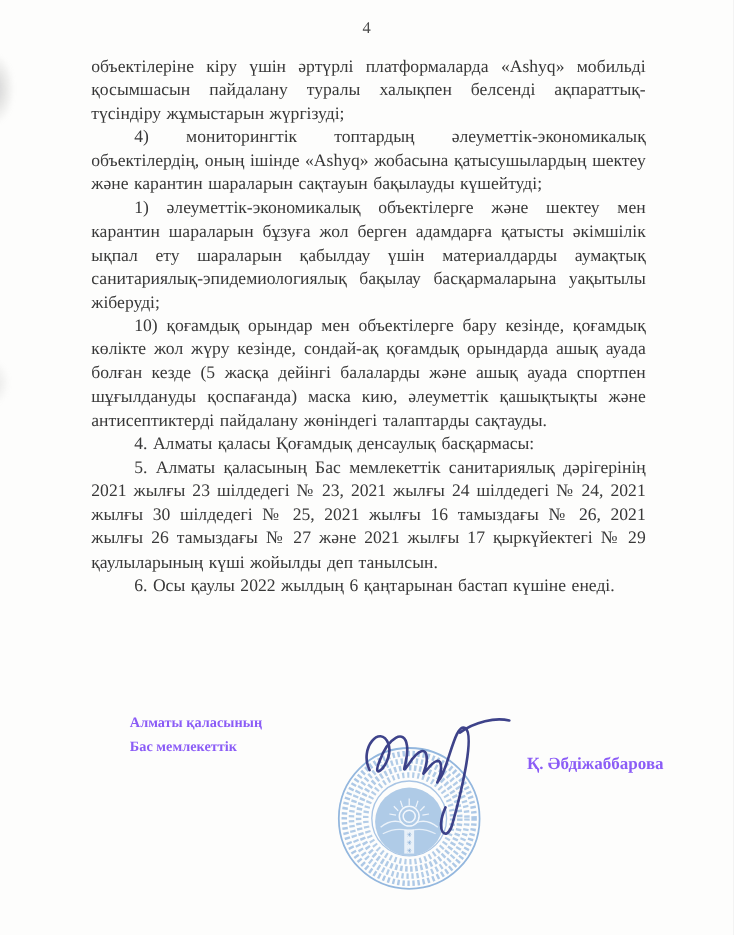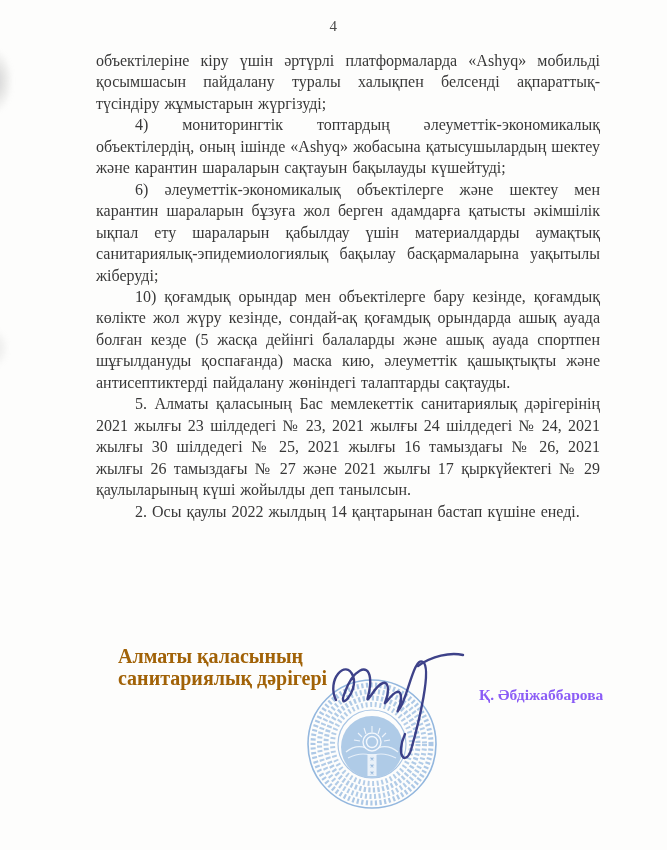--- a/index.html
+++ b/index.html
@@ -11,30 +11,30 @@
     overflow:hidden;
     font-family:"Liberation Serif","DejaVu Serif",serif;
     color:#383838;
   }
   .page-number{
     position:absolute;top:18px;left:0;width:667px;
     text-align:center;font-size:15px;color:#4a4a4a;
     letter-spacing:.5px;
   }
   .doc-body{
-    position:absolute;left:96px;top:50px;width:504px;
+    position:absolute;left:83px;top:50px;width:504px;
     font-size:16px;line-height:21.45px;
     text-align:justify;
     text-rendering:optimizeLegibility;
   }
   .doc-body p{margin:0;text-indent:39px;word-spacing:1px;}
   .doc-body p.no-indent{text-indent:0;}
   .sig-left{
     position:absolute;left:118px;top:646px;
-    font-size:20px;line-height:21.8px;font-weight:bold;color:#a16207;
+    font-size:13px;line-height:21.8px;font-weight:bold;color:#8b5cf6;
     white-space:nowrap;
   }
   .sig-name{
     position:absolute;left:479px;top:686px;
     font-size:15.5px;font-weight:bold;color:#8b5cf6;
     white-space:nowrap;
   }
   .stamp{
     position:absolute;left:306px;top:676px;width:133px;height:136px;
     opacity:.92;
@@ -59,29 +59,30 @@
 <div class="page">
 
   <div class="scan-smudge"></div>
   <div class="scan-smudge2"></div>
 
   <div class="page-number">4</div>
 
   <div class="doc-body">
     <p class="no-indent">объектілеріне кіру үшін әртүрлі платформаларда «Ashyq» мобильді қосымшасын пайдалану туралы халықпен белсенді ақпараттық-түсіндіру жұмыстарын жүргізуді;</p>
     <p>4) мониторингтік топтардың әлеуметтік-экономикалық объектілердің, оның ішінде «Ashyq» жобасына қатысушылардың шектеу және карантин шараларын сақтауын бақылауды күшейтуді;</p>
-    <p>6) әлеуметтік-экономикалық объектілерге және шектеу мен карантин шараларын бұзуға жол берген адамдарға қатысты әкімшілік ықпал ету шараларын қабылдау үшін материалдарды аумақтық санитариялық-эпидемиологиялық бақылау басқармаларына уақытылы жіберуді;</p>
+    <p>1) әлеуметтік-экономикалық объектілерге және шектеу мен карантин шараларын бұзуға жол берген адамдарға қатысты әкімшілік ықпал ету шараларын қабылдау үшін материалдарды аумақтық санитариялық-эпидемиологиялық бақылау басқармаларына уақытылы жіберуді;</p>
     <p>10) қоғамдық орындар мен объектілерге бару кезінде, қоғамдық көлікте жол жүру кезінде, сондай-ақ қоғамдық орындарда ашық ауада болған кезде (5 жасқа дейінгі балаларды және ашық ауада спортпен шұғылдануды қоспағанда) маска кию, әлеуметтік қашықтықты және антисептиктерді пайдалану жөніндегі талаптарды сақтауды.</p>
+    <p>4. Алматы қаласы Қоғамдық денсаулық басқармасы:</p>
     <p>5. Алматы қаласының Бас мемлекеттік санитариялық дәрігерінің 2021 жылғы 23 шілдедегі № 23, 2021 жылғы 24 шілдедегі № 24, 2021 жылғы 30 шілдедегі № 25, 2021 жылғы 16 тамыздағы № 26, 2021 жылғы 26 тамыздағы № 27 және 2021 жылғы 17 қыркүйектегі № 29 қаулыларының күші жойылды деп танылсын.</p>
-    <p>2. Осы қаулы 2022 жылдың 14  қаңтарынан бастап күшіне енеді.</p>
+    <p>6. Осы қаулы 2022 жылдың 6  қаңтарынан бастап күшіне енеді.</p>
   </div>
 
   <div class="sig-left">
     <div>Алматы қаласының</div>
-    <div>санитариялық дәрігері</div>
+    <div>Бас мемлекеттік</div>
   </div>
 
   <div class="sig-name">Қ. Әбдіжаббарова</div>
 
   <svg class="stamp" viewBox="0 0 133 136" xmlns="http://www.w3.org/2000/svg">
     <g stroke="#7ea9d8" fill="none" opacity="0.9">
       <circle cx="66" cy="68" r="64" stroke-width="1.6"></circle>
       <circle cx="66" cy="68" r="59" stroke-width="5" stroke-dasharray="2.2 2.4" opacity="0.75"></circle>
       <circle cx="66" cy="68" r="52.5" stroke-width="5" stroke-dasharray="2.1 2.5" opacity="0.7"></circle>
       <circle cx="66" cy="68" r="46" stroke-width="5" stroke-dasharray="2.3 2.3" opacity="0.72"></circle>

